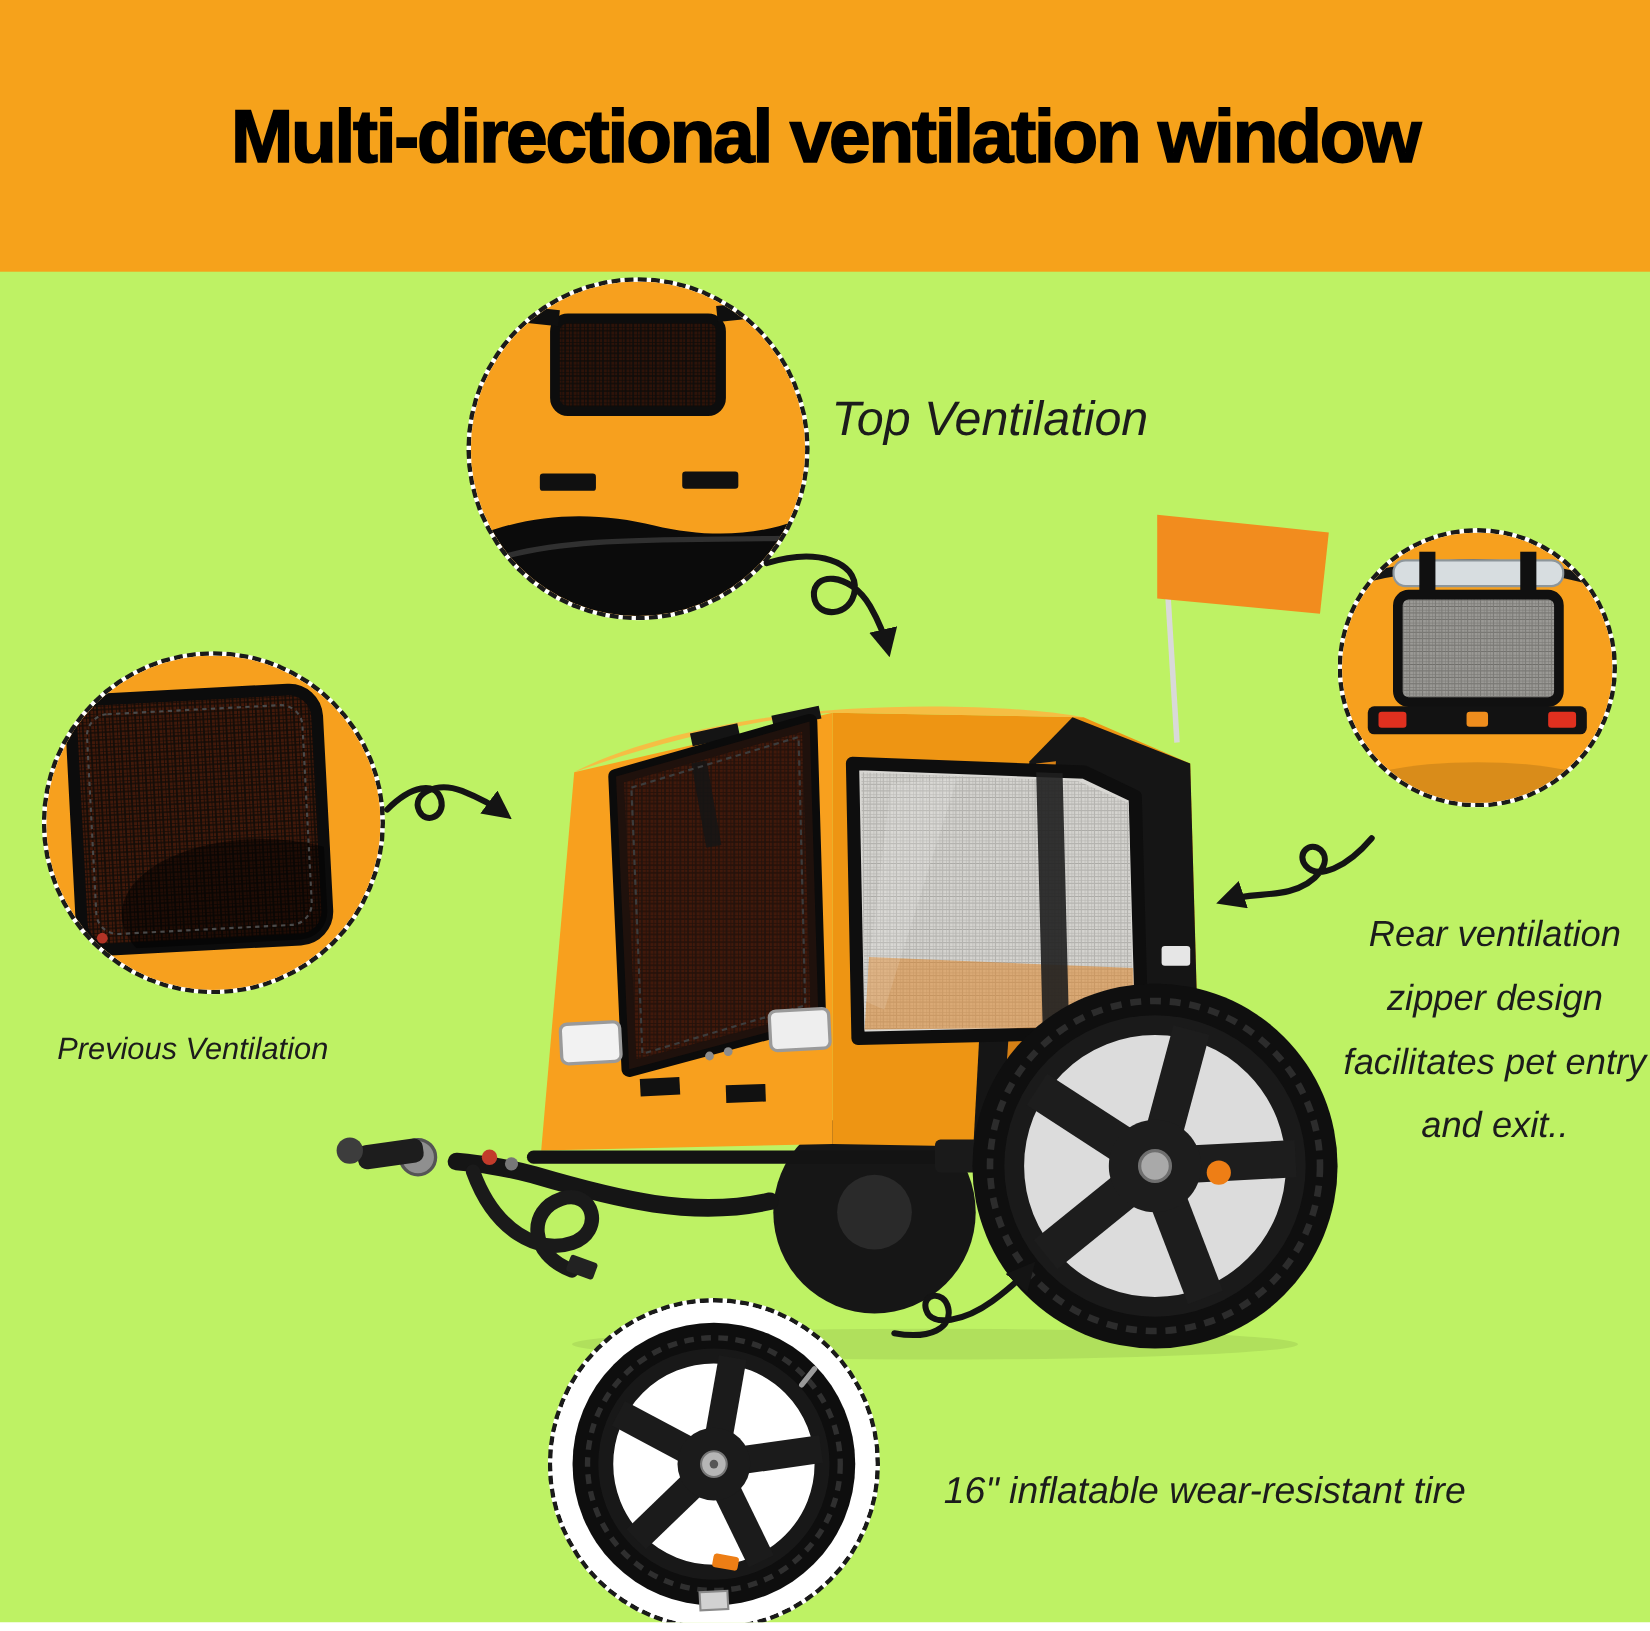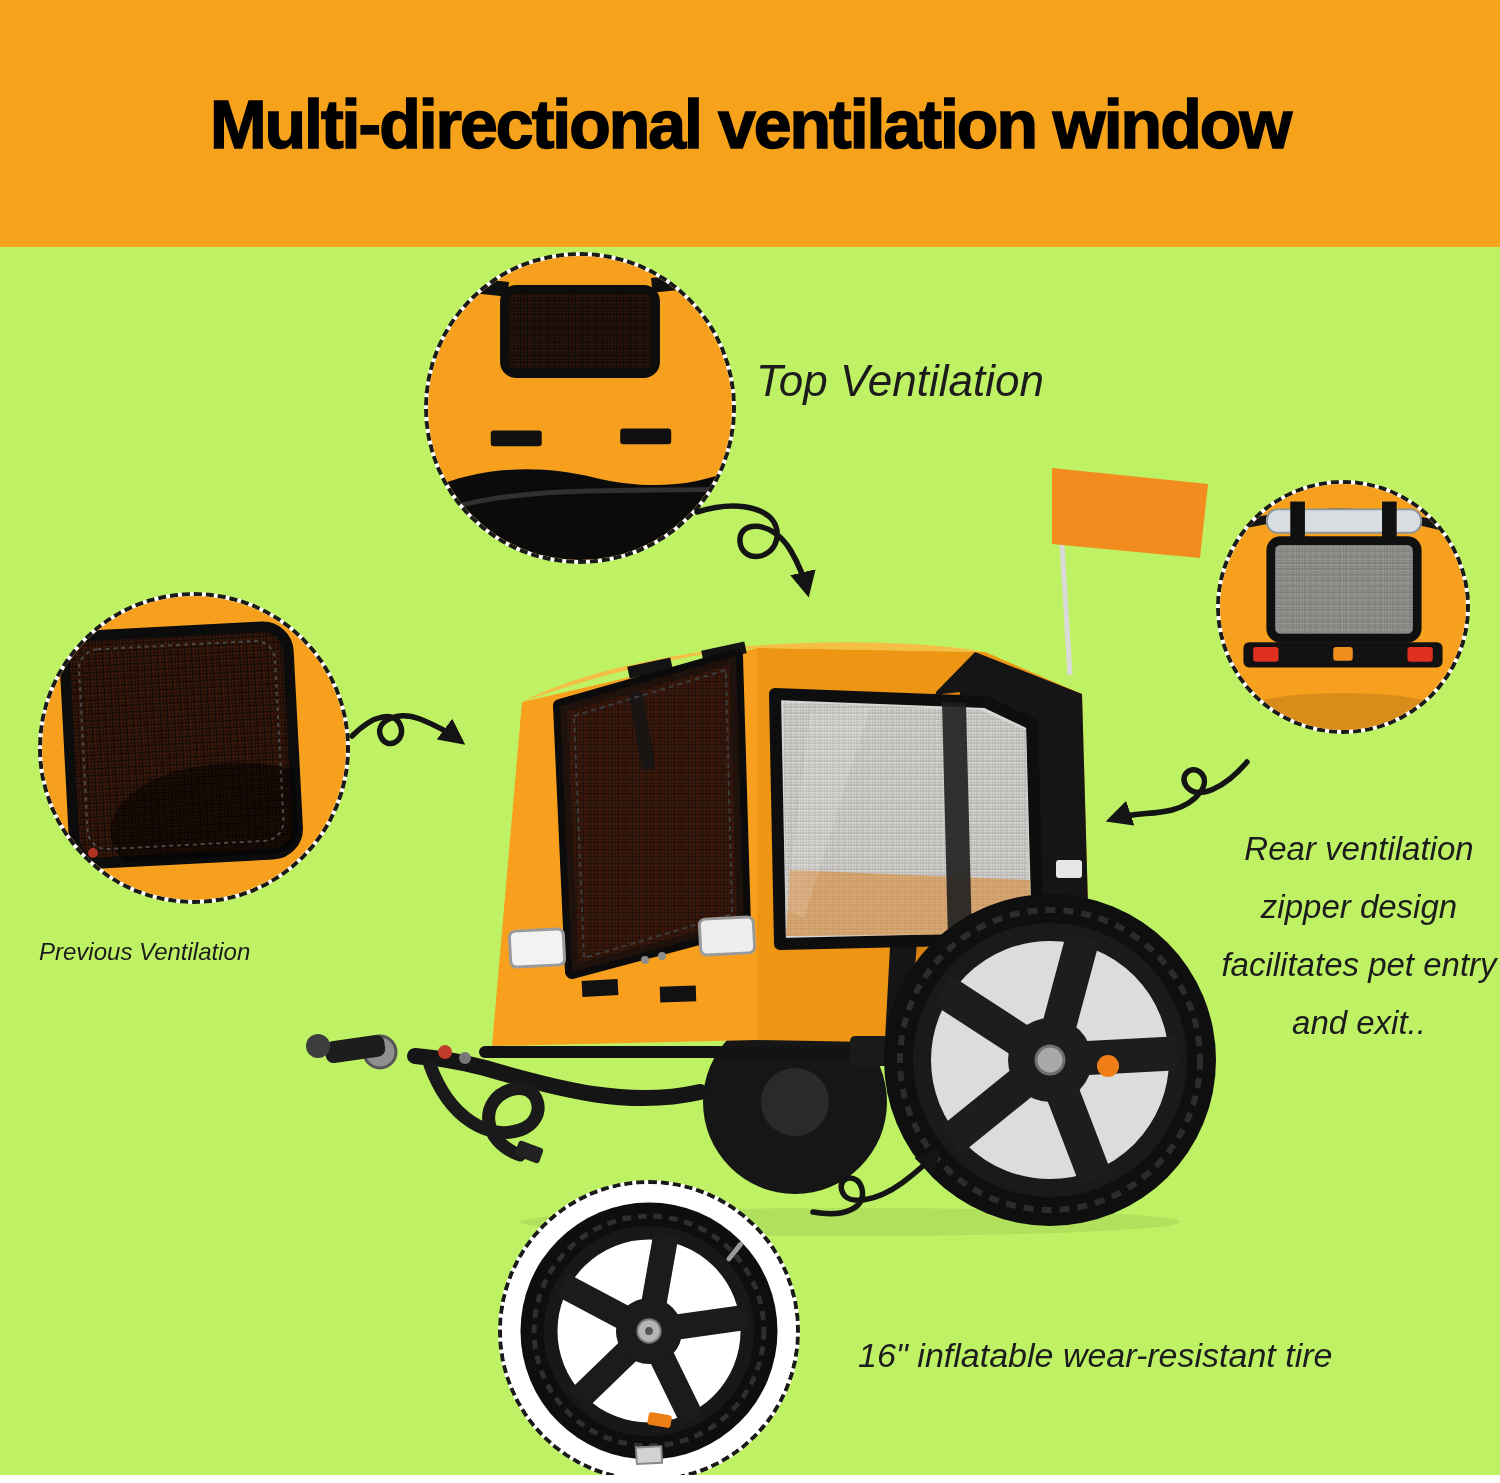--- a/index.html
+++ b/index.html
@@ -19,21 +19,21 @@
     position:absolute;border-radius:50%;border:4px dashed #1a1a1a;
     overflow:hidden;box-sizing:border-box;background:#fff;z-index:2;
   }
   .inset svg{display:block;width:100%;height:100%;}
   .inset-top{left:424px;top:252px;width:312px;height:312px;}
   .inset-left{left:38px;top:592px;width:312px;height:312px;}
   .inset-right{left:1216px;top:480px;width:254px;height:254px;}
   .inset-bottom{left:498px;top:1180px;width:302px;height:302px;}
   .lbl{position:absolute;z-index:2;color:#1c1c1c;font-style:italic;}
   .lbl-top{left:756px;top:356px;font-size:44px;}
-  .lbl-left{left:39px;top:938px;font-size:24px;}
+  .lbl-left{left:52px;top:938px;font-size:28px;}
   .lbl-rear{left:1213px;top:820px;width:292px;font-size:33px;line-height:58px;}
   .lbl-tire{left:858px;top:1336px;font-size:34px;}
   .trailer{position:absolute;left:230px;top:440px;width:1000px;height:840px;z-index:1;}
   .arrows{position:absolute;left:0;top:0;width:1500px;height:1483px;z-index:3;pointer-events:none;}
 </style>
 </head>
 <body>
 
 <div class="page">
 

